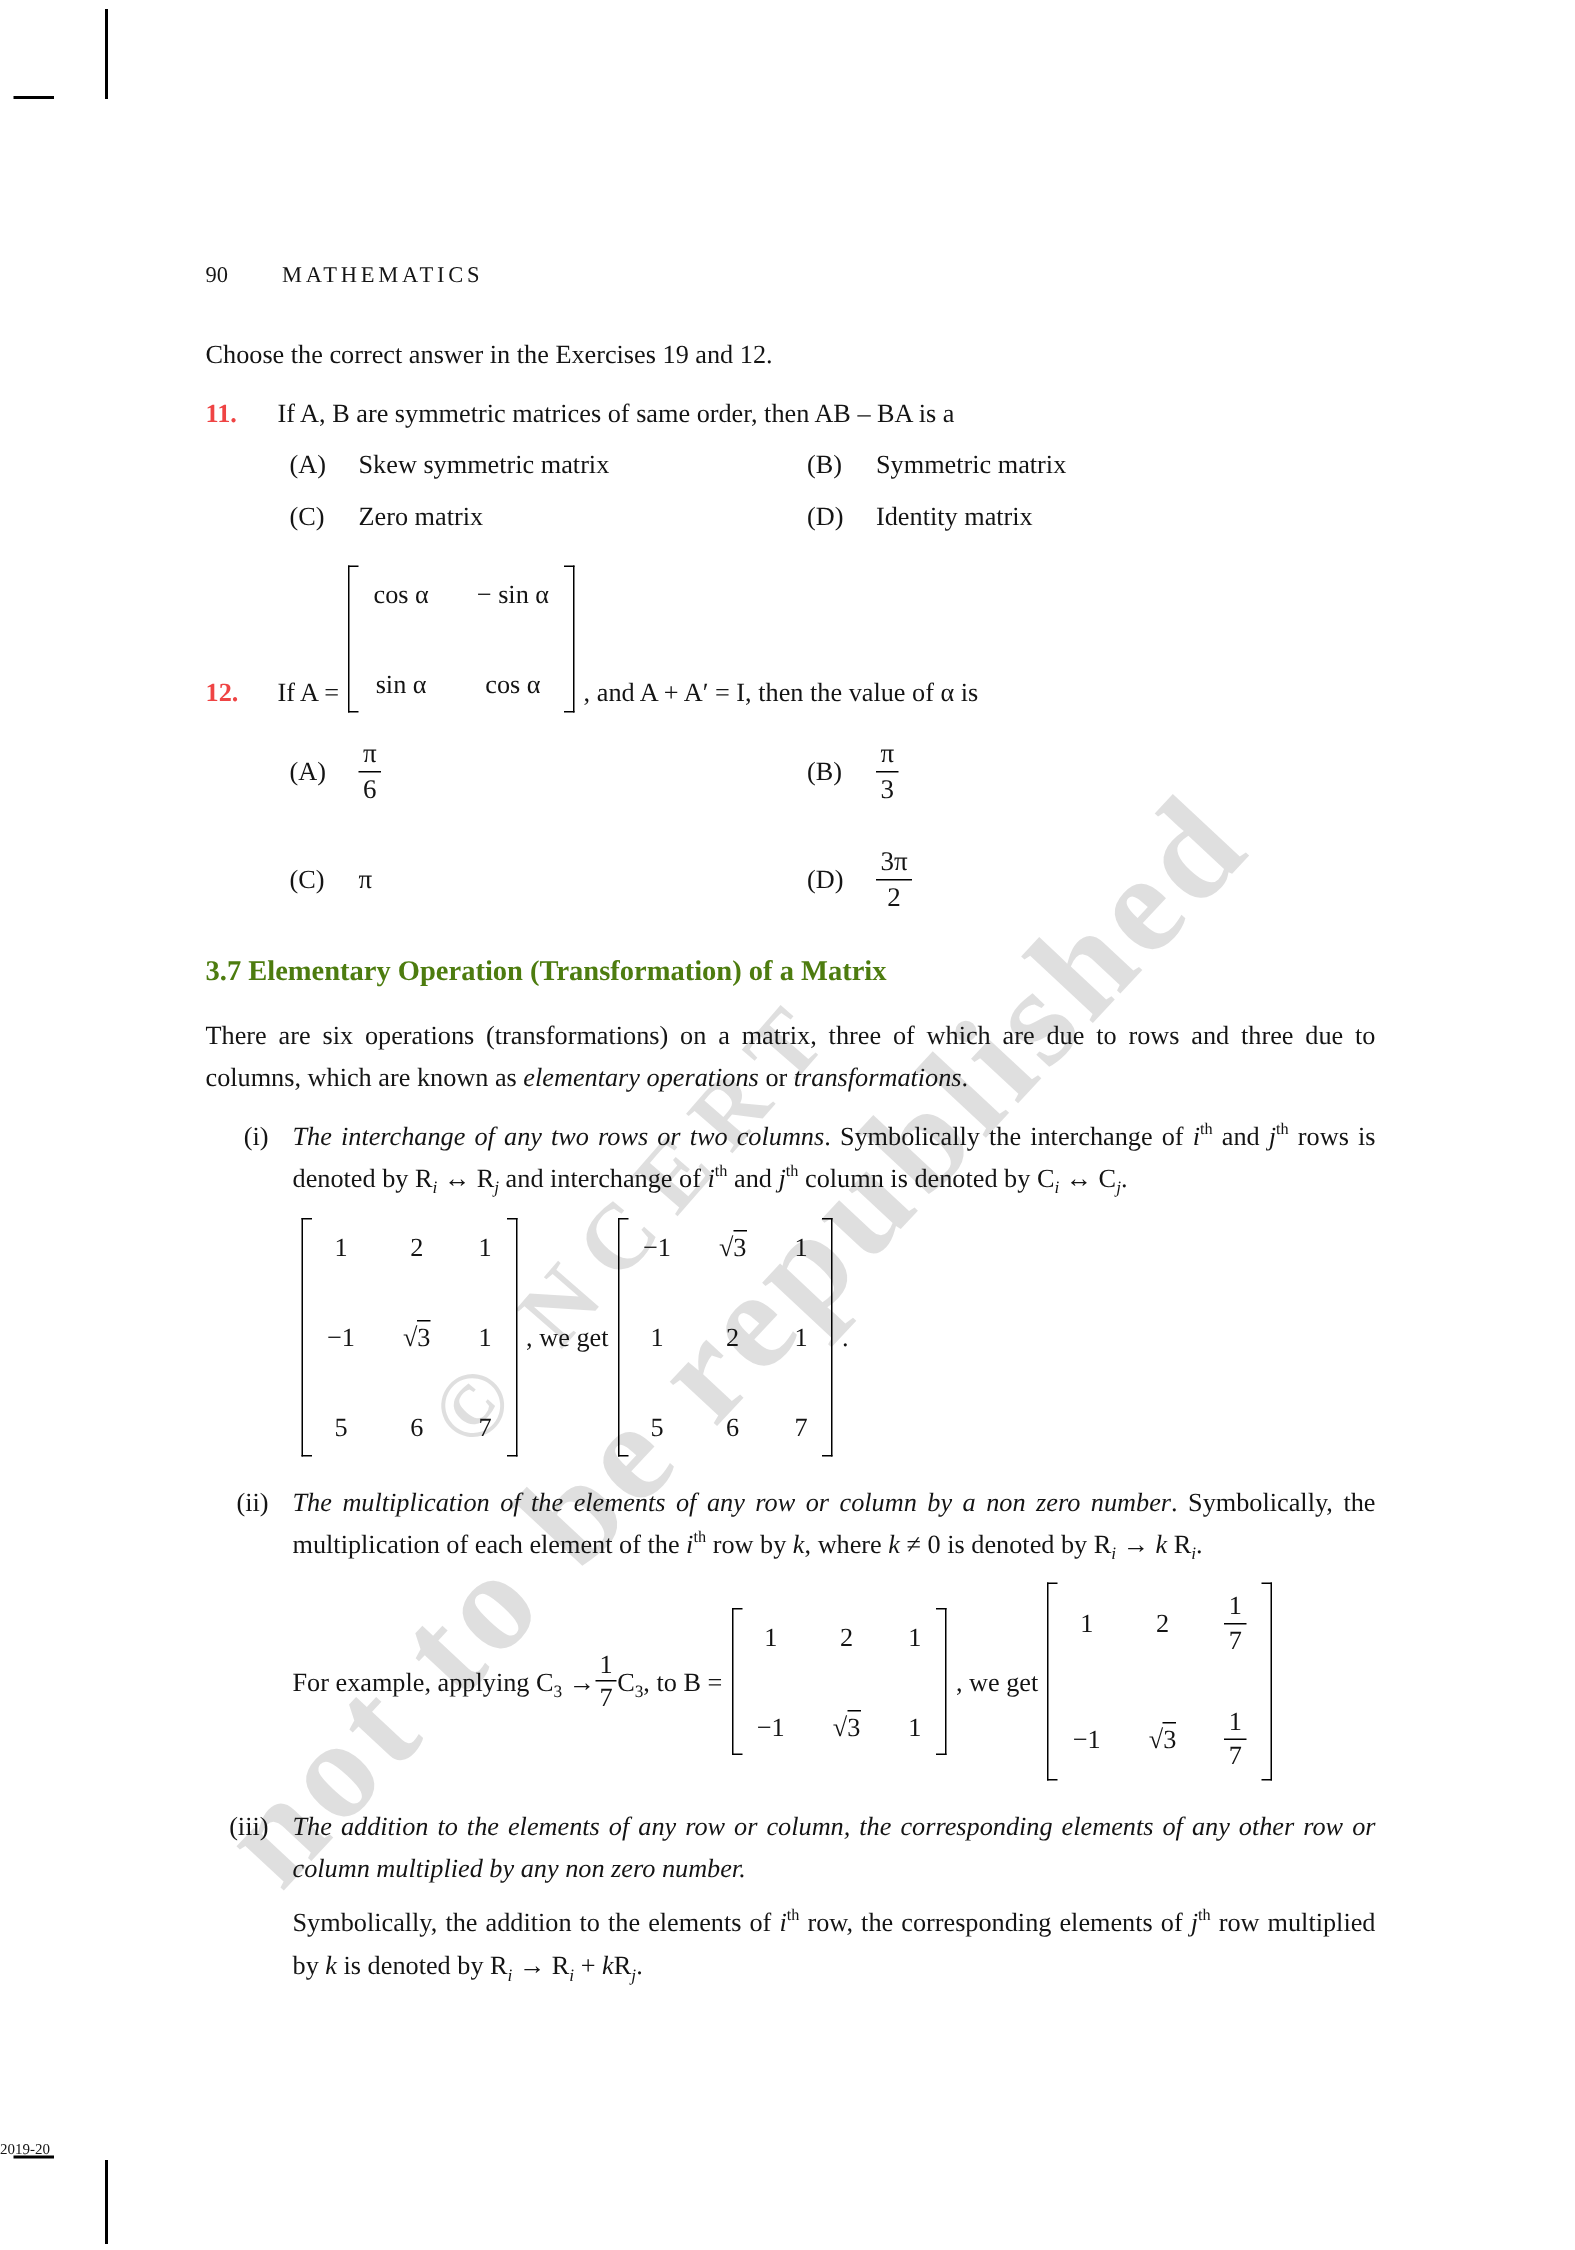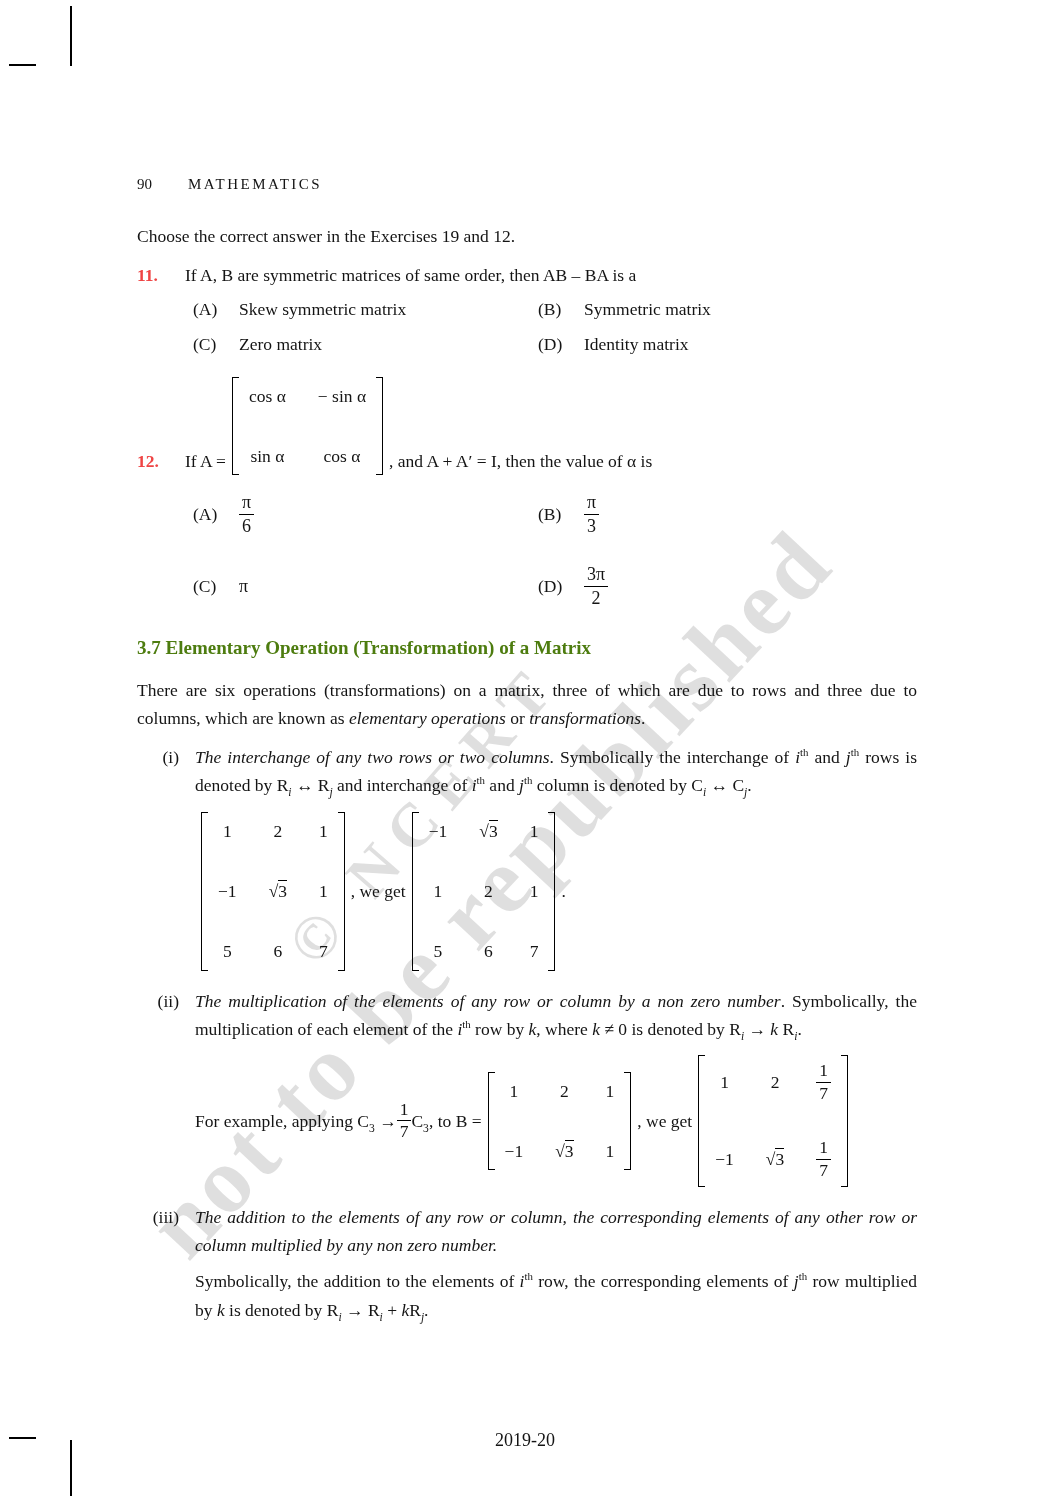--- a/index.html
+++ b/index.html
@@ -35,21 +35,21 @@
   .q12row{display:flex;margin-left:56px;margin-bottom:26px;align-items:center;}
   .q12row.last{margin-bottom:10px;}
   .opt.wide{width:345px;flex:none;}
   .sechead{color:#4d7c0f;font-size:19px;font-weight:bold;margin:24px 0 12px;}
   .para{text-align:justify;margin-bottom:10px;}
   .item{display:flex;margin-bottom:8px;margin-top:6px;}
   .ilabel{width:58px;flex:none;text-align:right;padding-right:16px;}
   .ibody{flex:1;text-align:justify;}
   .cont{margin-left:58px;margin-bottom:4px;}
   .exline{display:flex;align-items:center;margin:12px 0 16px;padding-left:58px;}
-  .footer{position:absolute;left:0;right:0;top:1426px;text-align:center;font-size:18px;z-index:1;}
+  .footer{position:absolute;left:0;right:0;top:1426px;text-align:left;font-size:10px;z-index:1;}
   .i{font-style:italic;}
   .sup{font-size:0.62em;vertical-align:super;line-height:0;}
   .sub{font-size:0.66em;vertical-align:sub;font-style:italic;line-height:0;}
   .subn{font-size:0.66em;vertical-align:sub;line-height:0;}
   .pi{font-size:18px;}
 </style>
 </head>
 <body>
 
 <div class="page">

